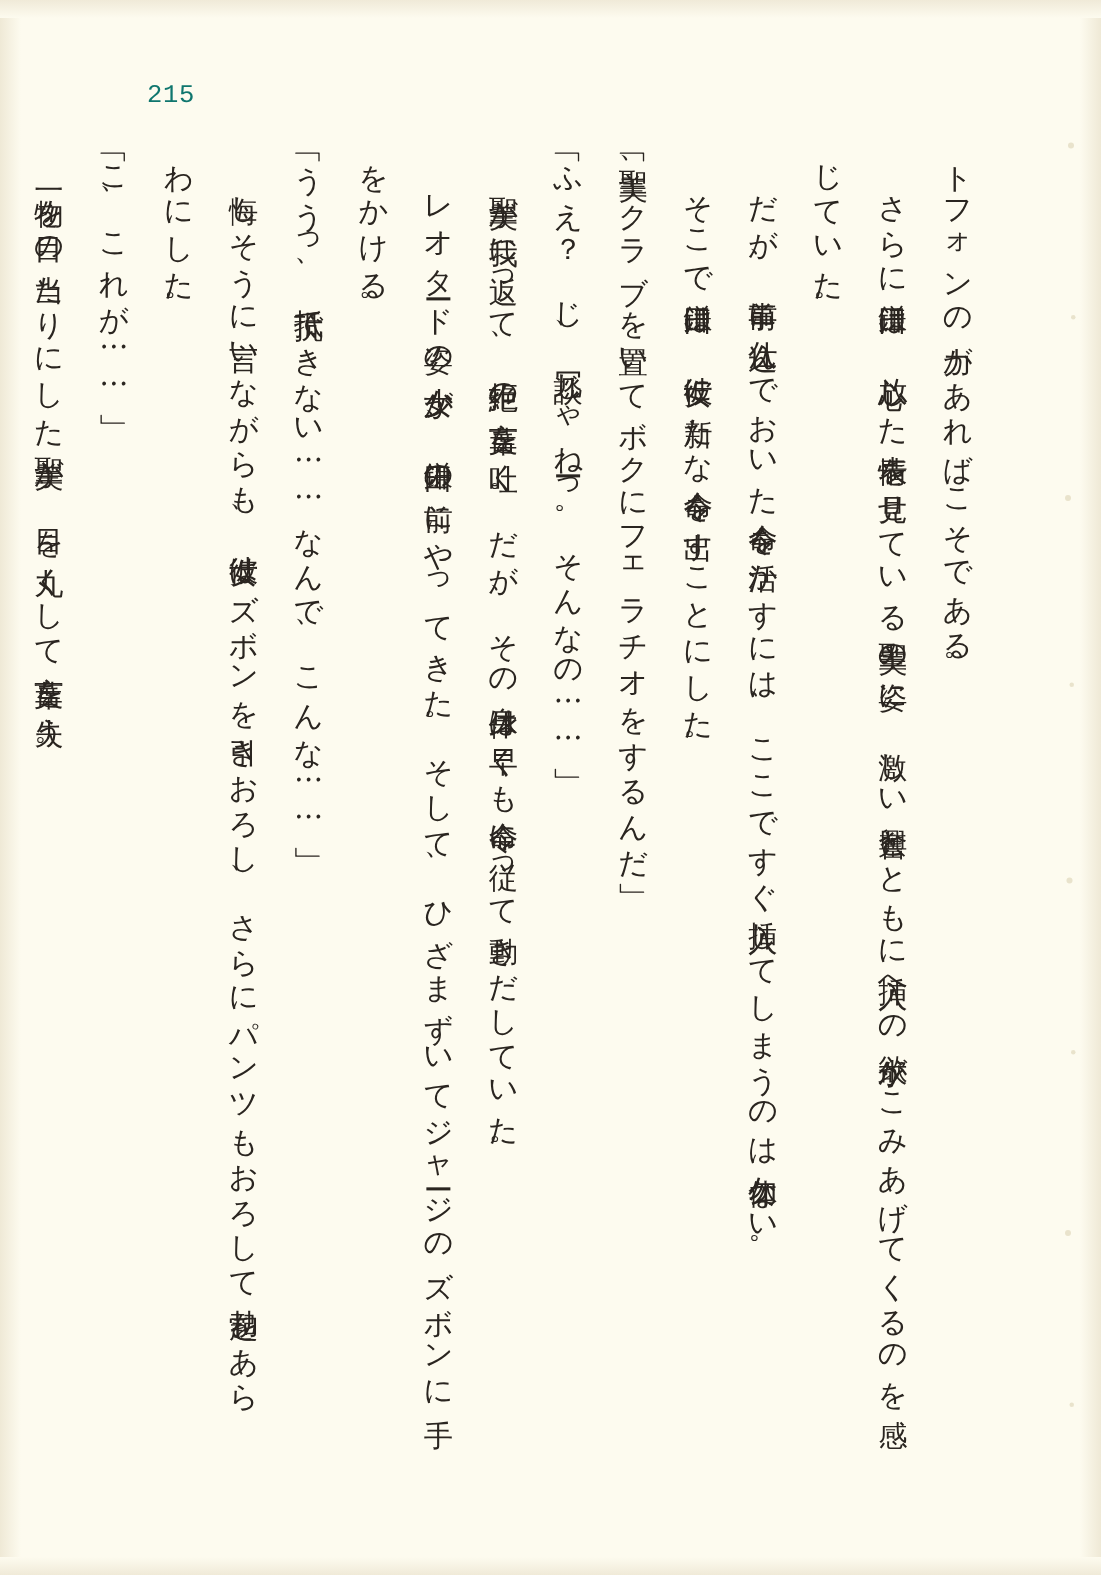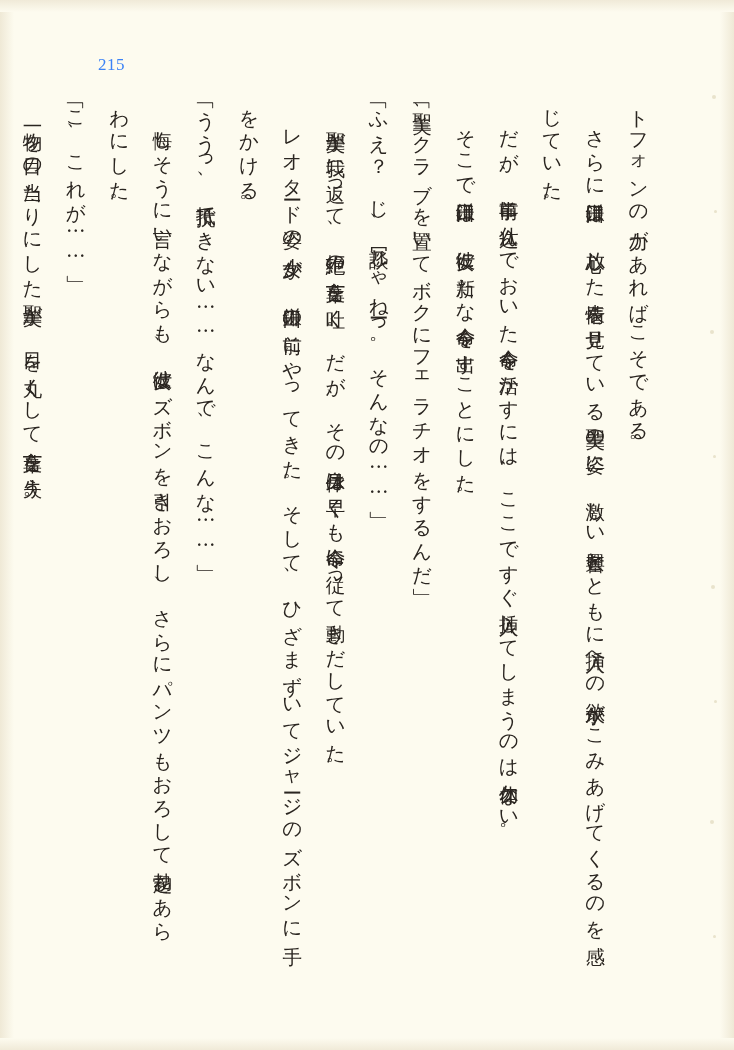--- a/index.html
+++ b/index.html
@@ -43,24 +43,24 @@
   .page-edge-bottom {
     position: absolute;
     left: 0; bottom: 0;
     width: 734px; height: 12px;
     background: linear-gradient(to top, #f0ead8 0%, #fdfbef 100%);
   }
   .page-number {
     position: absolute;
     left: 98px;
     top: 55px;
-    font-family: Liberation Serif, serif;
+    font-family: Liberation Mono, monospace;
     font-size: 17px;
     letter-spacing: 0.5px;
-    color: #3b82f6;
+    color: #0f766e;
   }
   .text-block {
     position: absolute;
     top: 96px;
     right: 74px;
     height: 836px;
     writing-mode: vertical-rl;
     text-orientation: upright;
     font-family: "DejaVu Serif", serif;
     font-size: 19.5px;

